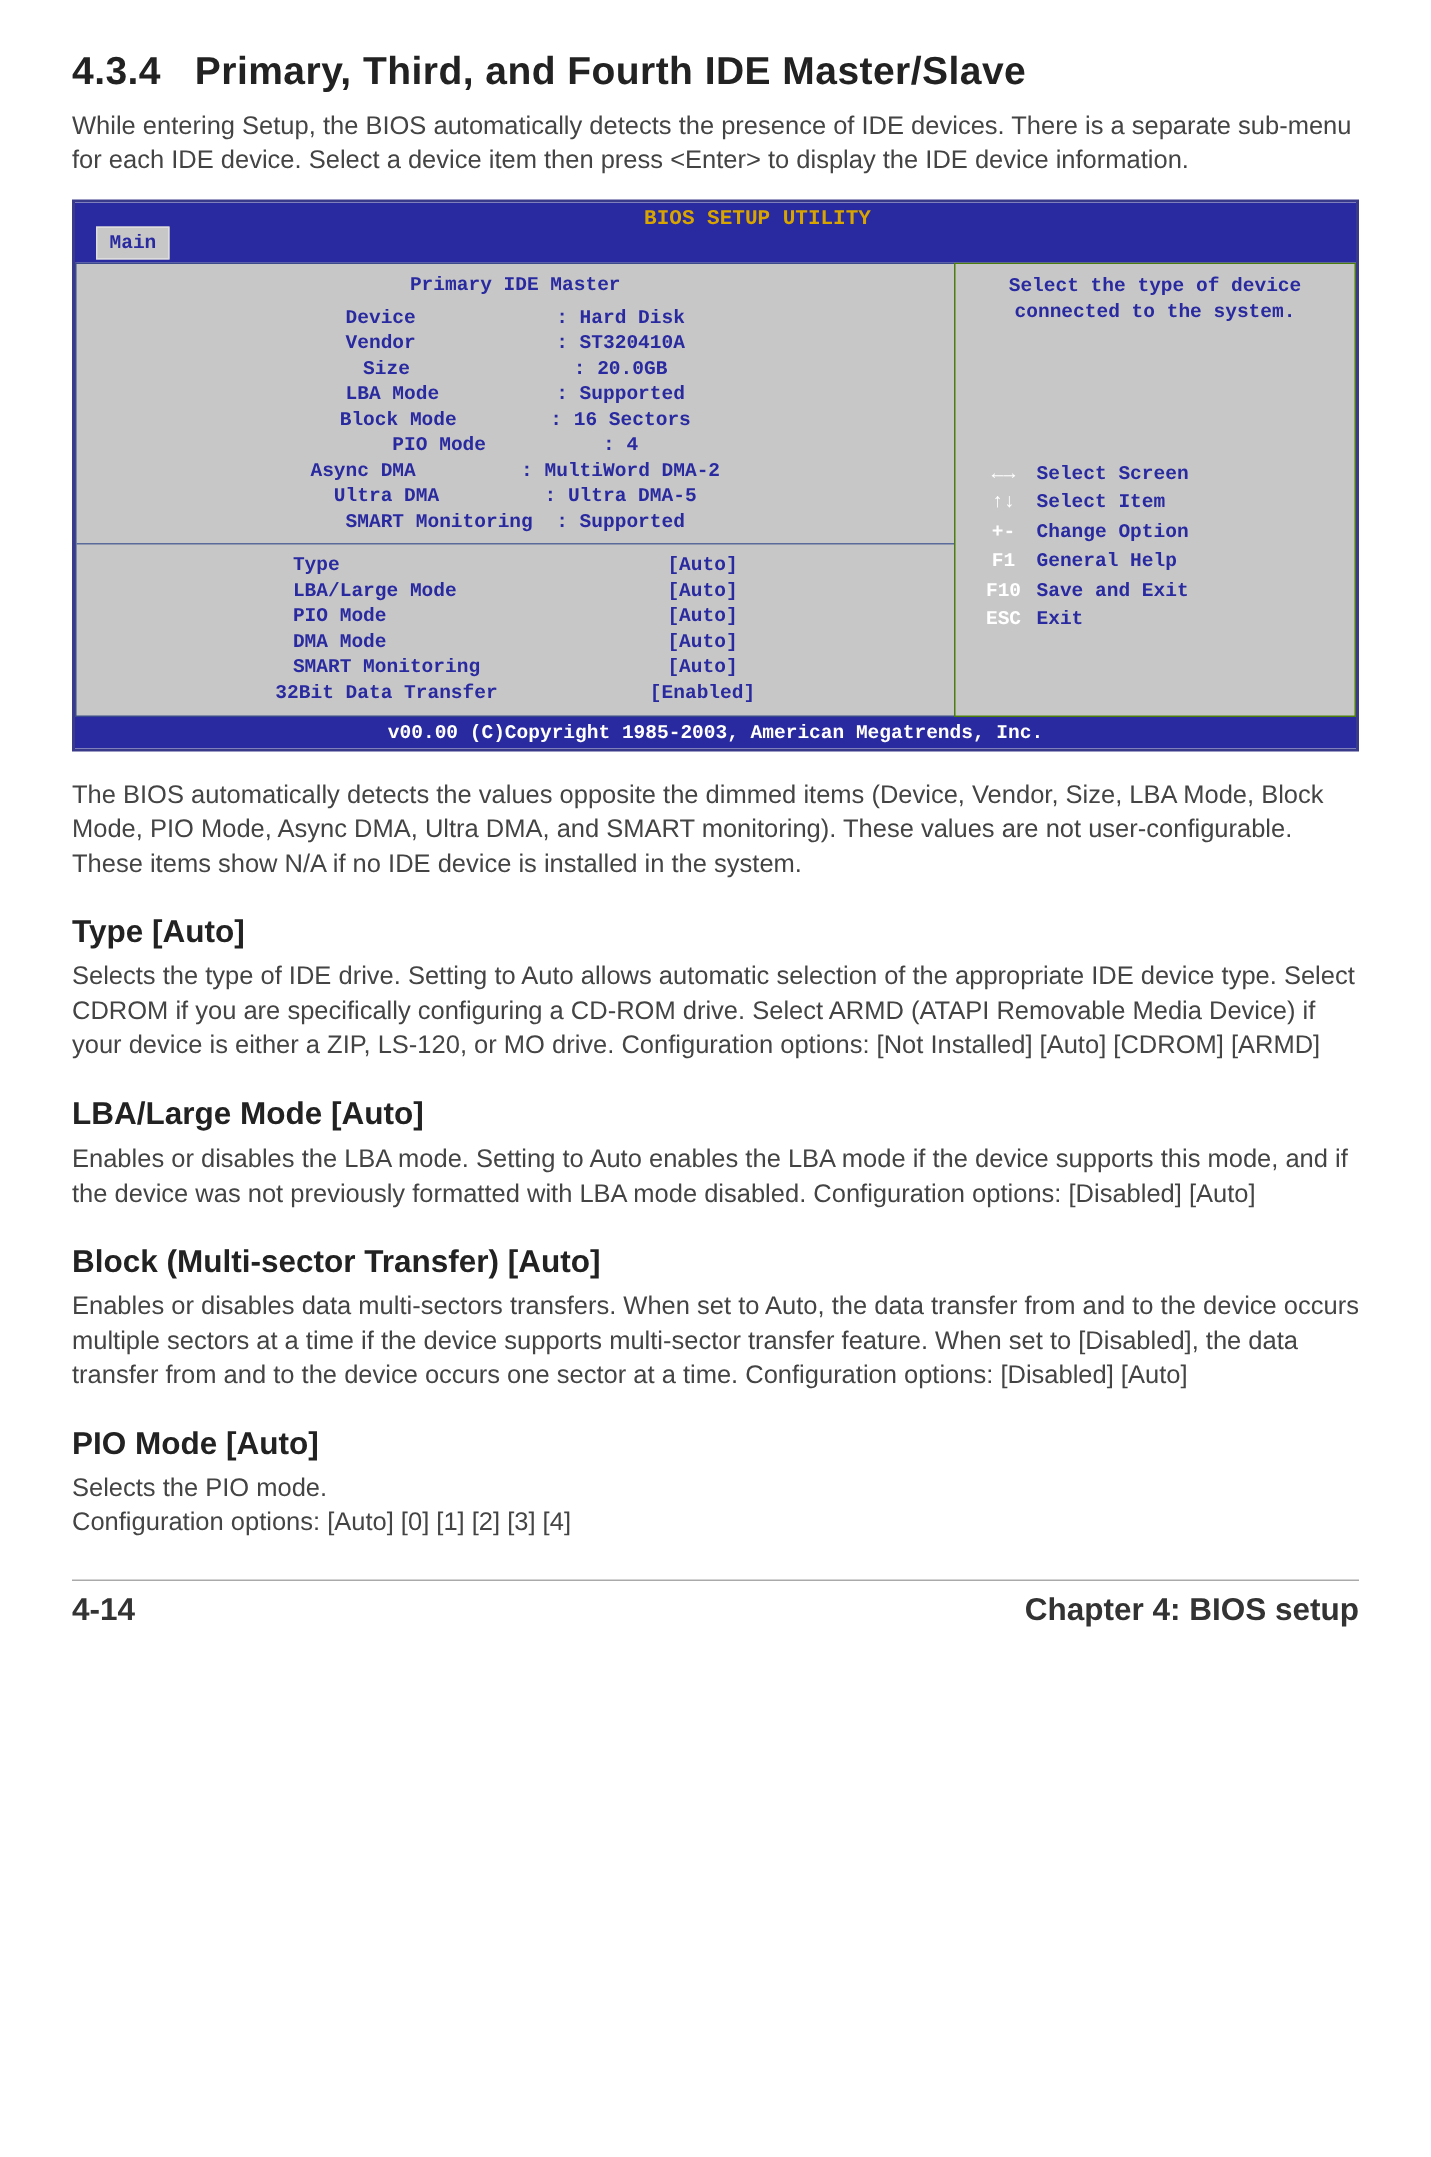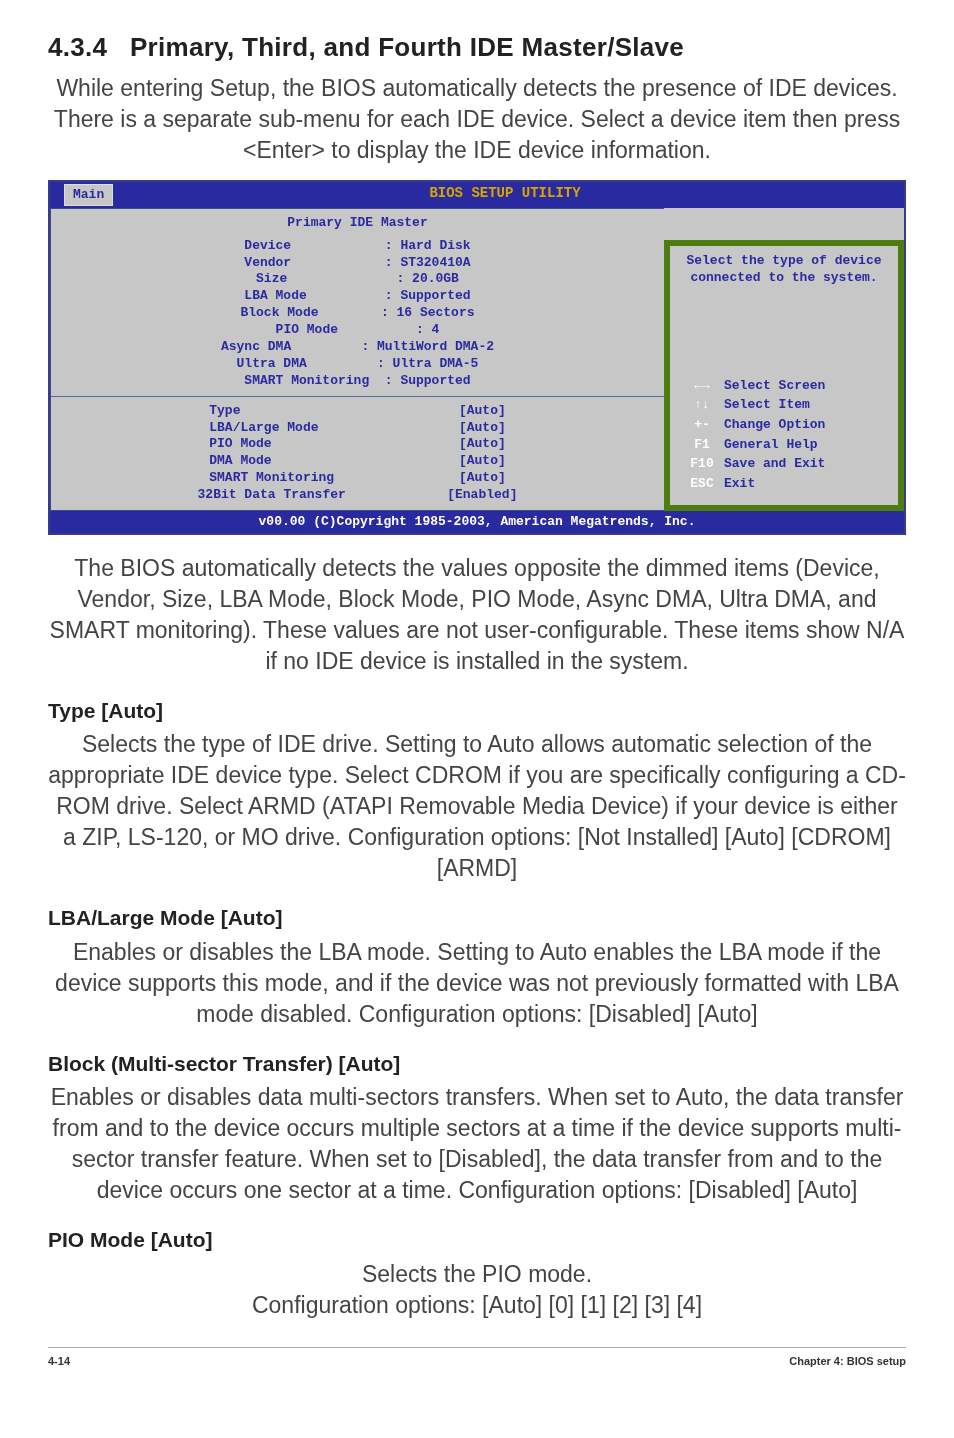--- a/index.html
+++ b/index.html
@@ -12,24 +12,23 @@
       line-height: 1.35;
     }
     .section-num-title {
       font-size: 26px;
       font-weight: bold;
       color: #222;
       margin-bottom: 8px;
       letter-spacing: 0.3px;
     }
     .body-text {
-      font-size: 23px;
+      font-size: 17px;
       color: #444;
       margin-bottom: 12px;
-      text-align: center;
     }
     .bios-box {
       border: 2px solid #3a3a8a;
       margin: 14px 0 18px 0;
       font-family: 'Courier New', monospace;
       font-size: 14px;
       overflow: hidden;
     }
     .bios-topbar {
       background: #2a2aa0;
@@ -47,39 +46,39 @@
       margin-left: 28px;
     }
     .bios-tab {
       display: inline-block;
       background: #c7c7c7;
       color: #2a2aa0;
       border: 1px solid #ddd;
       padding: 1px 8px;
       font-weight: bold;
       font-size: 13px;
+      margin-top: 14px;
     }
     .bios-body {
       display: flex;
       background: #c7c7c7;
       text-align: center;
     }
     .bios-left {
       flex: 1;
       border: 1px solid #3a4a8a;
       border-right: none;
     }
     .bios-right {
-      width: 240px;
-      border: 6px solid #4d7c0f;
+      width: 268px;
+      border: 1px solid #4d7c0f;
       color: #2a2aa0;
       font-weight: bold;
       padding: 6px 10px;
       font-size: 13px;
-      margin-top: 32px;
     }
     .bios-panel {
       border-bottom: 1px solid #5a6a9a;
       padding: 6px 14px;
     }
     .bios-panel:last-child { border-bottom: none; }
     .bios-line {
       color: #2a2aa0;
       font-weight: bold;
       white-space: pre;
@@ -107,21 +106,21 @@
       color: #222;
       margin-top: 20px;
       margin-bottom: 4px;
     }
     .page-footer {
       display: flex;
       justify-content: space-between;
       border-top: 1px solid #aaa;
       margin-top: 26px;
       padding-top: 6px;
-      font-size: 11px;
+      font-size: 21px;
     }
     .pf-left { color: #333; font-weight: bold; }
     .pf-right { color: #333; font-weight: bold; }
   </style>
 </head>
 <body>
 
 <div class="section-num-title">
   <span>4.3.4</span>&nbsp;&nbsp;
   <span>Primary, Third, and Fourth IDE Master/Slave</span>

